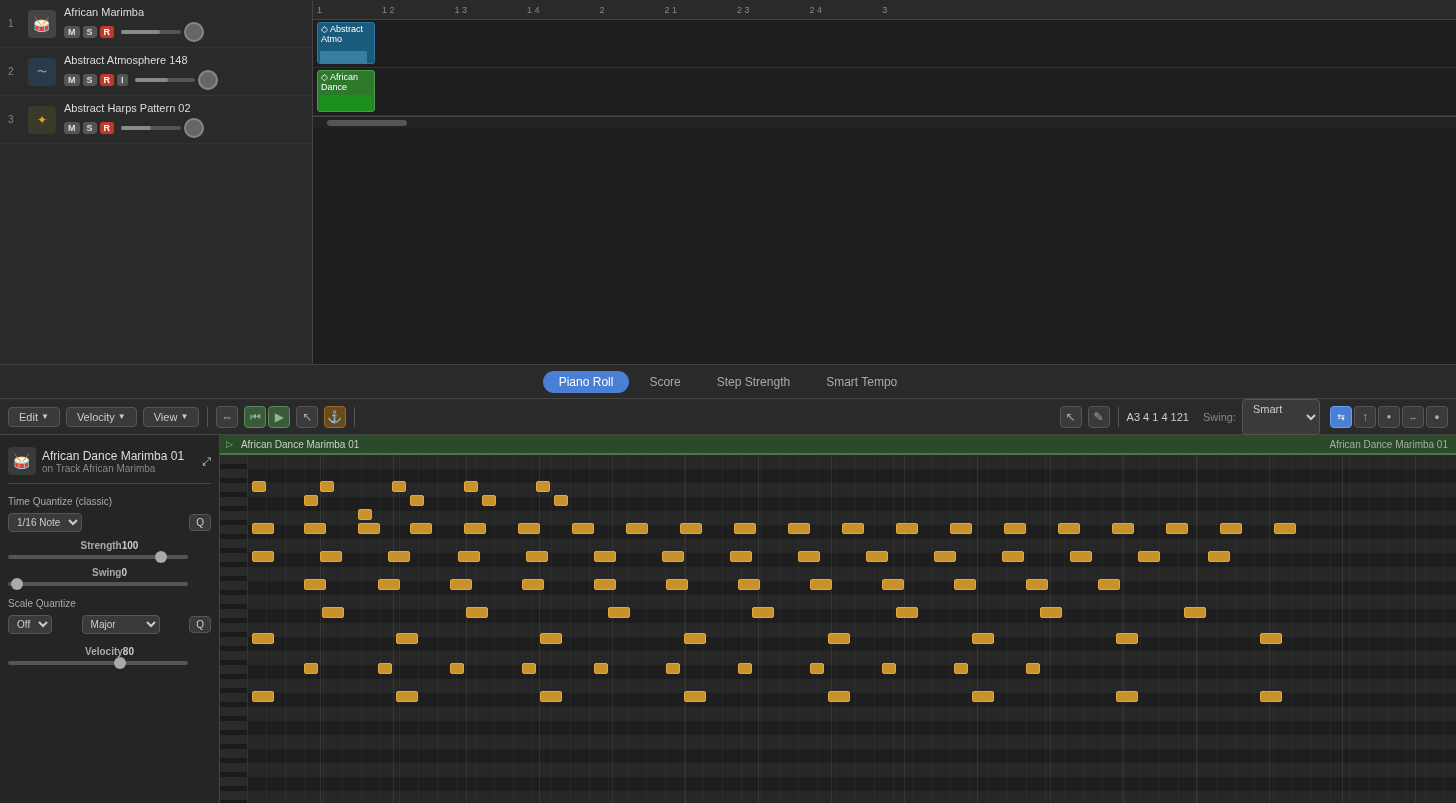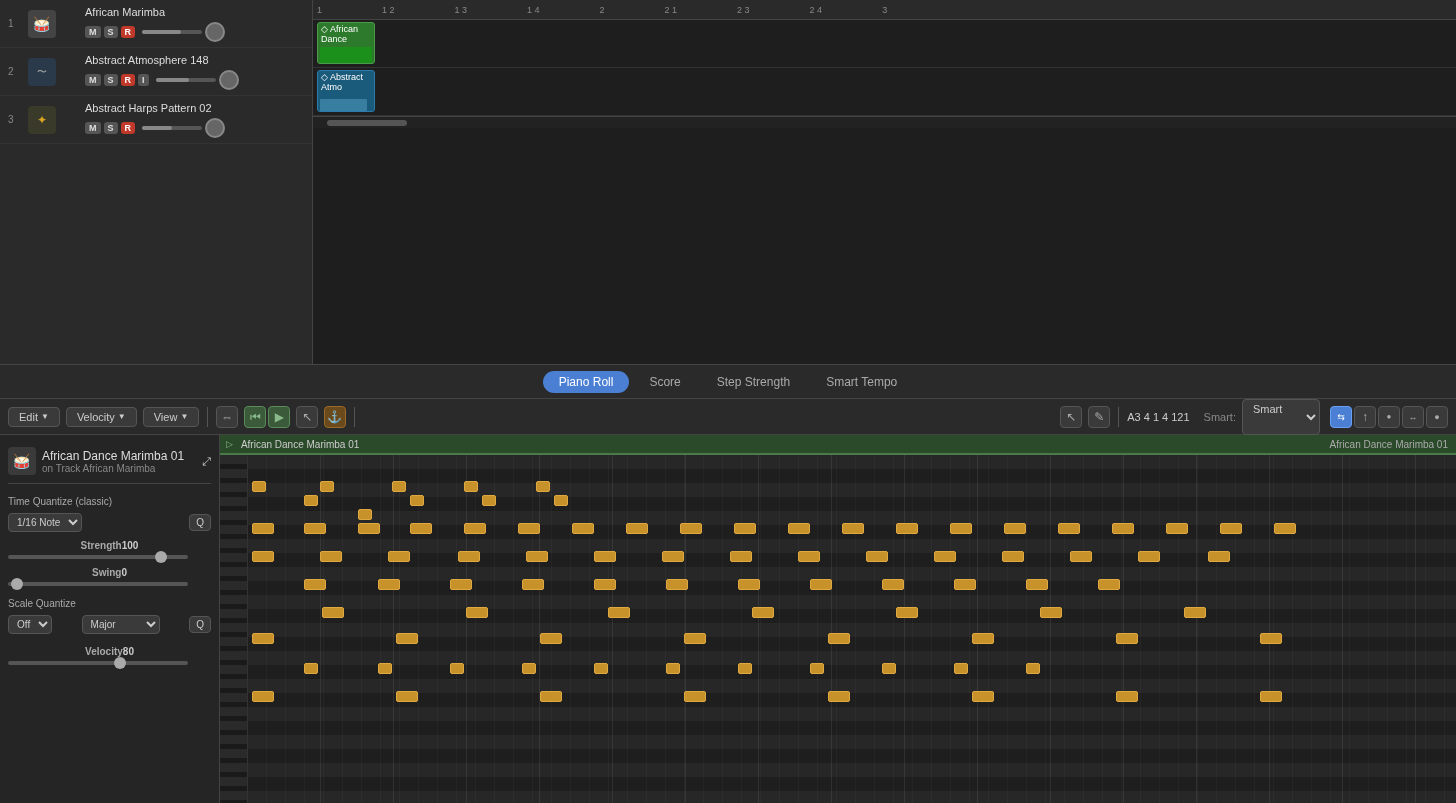--- a/index.html
+++ b/index.html
@@ -6,21 +6,21 @@
     body { width: 1456px; height: 803px; background: #1a1a1a; font-family: -apple-system, BlinkMacSystemFont, 'Helvetica Neue', sans-serif; overflow: hidden; color: #ccc; font-size: 11px; }
 
     
     .daw-top { display: flex; height: 365px; border-bottom: 1px solid #444; }
 
     
     .track-list { width: 313px; background: #2a2a2a; border-right: 1px solid #444; flex-shrink: 0; }
     .track-item { display: flex; align-items: center; border-bottom: 1px solid #333; padding: 6px 8px; gap: 8px; height: 48px; }
     .track-number { color: #888; font-size: 10px; width: 12px; flex-shrink: 0; }
     .track-icon { width: 28px; height: 28px; background: #444; border-radius: 4px; display: flex; align-items: center; justify-content: center; flex-shrink: 0; }
-    .track-info { flex: 1; margin-left: 21px; }
+    .track-info { flex: 1; }
     .track-name { font-size: 11px; color: #ddd; font-weight: 500; }
     .track-controls { display: flex; gap: 3px; margin-top: 4px; align-items: center; }
     .track-btn { font-size: 9px; padding: 1px 4px; border-radius: 3px; border: none; cursor: pointer; font-weight: bold; }
     .btn-m { background: #555; color: #ddd; }
     .btn-s { background: #555; color: #ddd; }
     .btn-r { background: #c0392b; color: #fff; }
     .btn-i { background: #555; color: #ddd; }
     .track-volume { width: 60px; height: 4px; background: #555; border-radius: 2px; margin-left: 4px; position: relative; }
     .track-volume-fill { height: 100%; background: #888; border-radius: 2px; }
     .track-knob { width: 20px; height: 20px; background: #666; border-radius: 50%; border: 2px solid #888; flex-shrink: 0; }
@@ -163,33 +163,33 @@
         <span>2</span>
           <span>2 1</span>
           <span>2 3</span>
           <span>2 4</span>
         <span>3</span>
       </div>
     </div>
     <div class="track-lanes">
 
       <div class="track-lane">
+        <div class="clip clip-blue" style="left:4px;top:2px;width:58px;height:42px;">
+          <div class="clip-title">◇ Abstract Atmo</div>
+          <div style="padding:2px;">
+            <div style="width:90%;height:12px;background:rgba(100,180,220,0.4);border-radius:1px;margin-top:4px;"></div>
+          </div>
+        </div>
+      </div>
+
+      <div class="track-lane">
         <div class="clip clip-green" style="left:4px;top:2px;width:58px;height:42px;">
           <div class="clip-title">◇ African Dance</div>
           <div style="padding:2px;display:flex;flex-wrap:wrap;gap:1px;">
             <div style="width:100%;height:20px;background:rgba(0,180,0,0.4);border-radius:1px;"></div>
-          </div>
-        </div>
-      </div>
-
-      <div class="track-lane">
-        <div class="clip clip-blue" style="left:4px;top:2px;width:58px;height:42px;">
-          <div class="clip-title">◇ Abstract Atmo</div>
-          <div style="padding:2px;">
-            <div style="width:90%;height:12px;background:rgba(100,180,220,0.4);border-radius:1px;margin-top:4px;"></div>
           </div>
         </div>
       </div>
 
     </div>
     <div class="scrollbar-area">
       <div class="scrollbar-thumb"></div>
     </div>
   </div>
 </div>
@@ -223,21 +223,21 @@
       <div class="toolbar-icon-btn" style="background:#3a5a3a;border-color:#5a8a5a;color:#8aba8a;">▶</div>
     </div>
     <div class="toolbar-icon-btn">↖</div>
     <div class="toolbar-icon-btn" style="background:#6a4a1a;border-color:#9a6a2a;color:#daa520;">⚓</div>
     <div class="toolbar-sep"></div>
     <div class="toolbar-spacer"></div>
     <div class="toolbar-icon-btn">↖</div>
     <div class="toolbar-icon-btn">✎</div>
     <div class="toolbar-sep"></div>
     <span class="position-info">A3  4 1 4 121</span>
-    <span class="snap-label">Smart:</span>
+    <span class="snap-label">Swing:</span>
     <select class="snap-select">
       <option>Smart</option>
       <option>Bar</option>
       <option>Beat</option>
     </select>
     <div style="display:flex;gap:2px;margin-left:4px;">
       <div class="toolbar-icon-btn active" style="font-size:9px;">⇆</div>
       <div class="toolbar-icon-btn">↑</div>
       <div class="toolbar-icon-btn" style="font-size:8px;">●</div>
       <div class="toolbar-icon-btn" style="font-size:9px;">↔</div>

